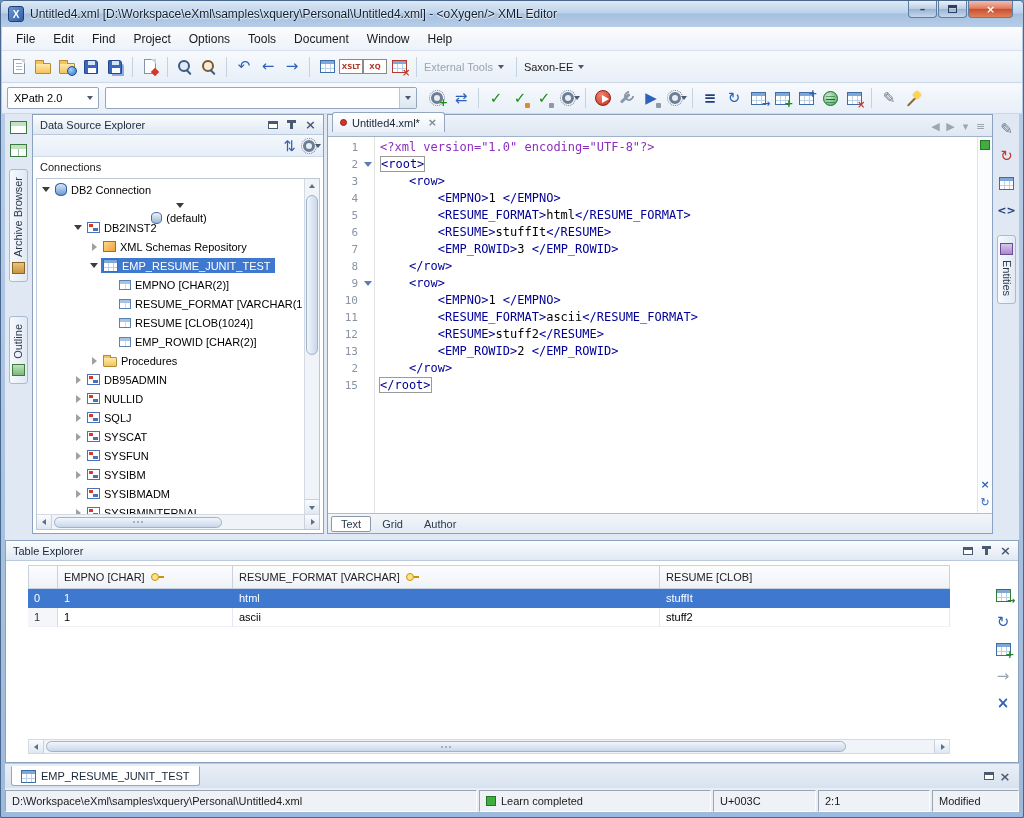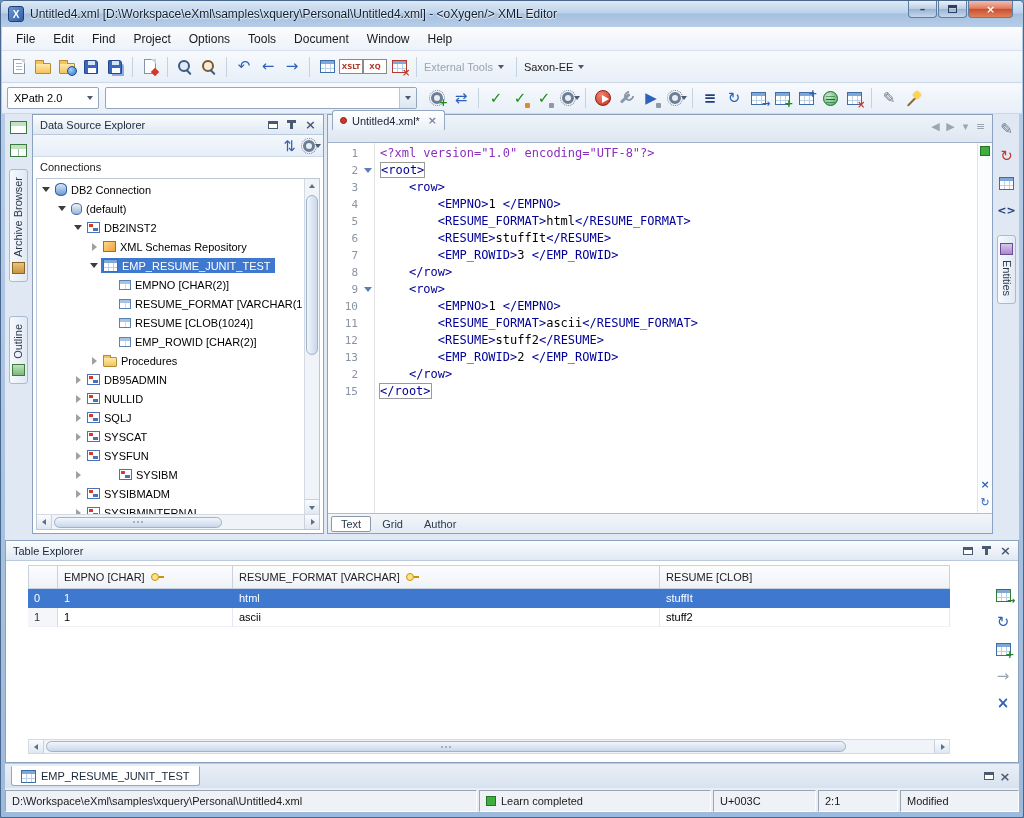--- a/index.html
+++ b/index.html
@@ -162,21 +162,21 @@
 .tree-box .hsb{left:0;right:0;bottom:0;border-top:1px solid #d3dae4;}
 .hsb .sb-btn{width:15px;height:100%;border-right:1px solid #c8d2de;}
 .hsb .sb-btn.sb-right{border-left:1px solid #c8d2de;border-right:none;margin-left:auto;}
 .sb-thumbh{height:11px;flex:none;background:linear-gradient(#f2f6fb,#c9d7ea);border:1px solid #9fb3cc;border-radius:6px;position:relative;margin-left:2px;}
 .tree-box .sb-thumbh{width:168px;}
 .hsb.tx .sb-thumbh{width:800px;}
 .sb-grip{position:absolute;left:50%;top:50%;width:2px;height:2px;margin:-1px 0 0 -1px;background:#8aa0bd;border-radius:50%;box-shadow:-4px 0 0 #8aa0bd,4px 0 0 #8aa0bd;}
 
 
 .editor{position:absolute;left:322px;right:26px;top:0;bottom:0;display:flex;flex-direction:column;}
-.etabbar{height:28px;background:linear-gradient(#eef3f9,#dfe7f1);border-bottom:1px solid #9fb2ca;display:flex;align-items:flex-end;padding:2px 4px 12px;position:relative;flex:none;}
+.etabbar{height:22px;background:linear-gradient(#eef3f9,#dfe7f1);border-bottom:1px solid #9fb2ca;display:flex;align-items:flex-end;padding:2px 4px 4px;position:relative;flex:none;}
 .etab{display:inline-flex;align-items:center;gap:5px;height:20px;padding:0 7px;background:linear-gradient(#fff,#eaf0f8);border:1px solid #93a7c2;border-bottom:none;border-radius:3px 3px 0 0;font-size:11px;color:#1a2636;}
 .moddot{width:7px;height:7px;border-radius:50%;background:#d3352a;border:1px solid #8f1d14;}
 .tclose{color:#7a8596;font-size:11px;font-weight:bold;font-family:"DejaVu Sans",sans-serif;margin-left:3px;}
 .etabbar .ticons.right{position:absolute;right:4px;top:4px;}
 .etabbar .tbtn{width:15px;height:15px;}
 .ebody{position:relative;flex:1;overflow:hidden;background:#fff;display:flex;min-height:0;}
 .gutter{width:34px;padding:2px 4px 0 0;text-align:right;font-family:"DejaVu Sans Mono",monospace;font-size:11px;color:#8a94a2;flex:none;}
 .ln{height:17px;line-height:17px;}
 .folds{width:13px;padding-top:2px;border-right:1px solid #e3e3e3;flex:none;}
 .fcell{height:17px;display:flex;align-items:center;justify-content:center;}
@@ -227,21 +227,21 @@
 .bottom-tabs{position:absolute;top:762px;left:4px;right:4px;height:25px;background:linear-gradient(#e9eff7,#d8e2ef);display:flex;align-items:center;padding:0 6px;border-top:1px solid #b9c8db;}
 .btab{display:inline-flex;align-items:center;gap:5px;height:20px;padding:0 9px;background:#fff;border:1px solid #93a7c2;border-top-color:#fff;border-radius:0 0 3px 3px;font-size:11px;color:#1a2636;}
 .bottom-tabs .tbtn{width:16px;height:16px;}
 
 
 .statusbar{position:absolute;top:787px;left:4px;right:4px;height:24px;background:#e9eef5;display:flex;align-items:stretch;padding-top:2px;gap:2px;}
 .scell{border:1px solid;border-color:#9aa6b4 #fdfdfd #fdfdfd #9aa6b4;font-size:11px;display:flex;align-items:center;padding:0 6px;color:#1a1a1a;background:#eef2f7;white-space:nowrap;overflow:hidden;}
 .scell.path{width:472px;}
 .scell.learn{width:232px;gap:5px;}
 .scell.char{width:103px;}
-.scell.caretpos{width:80px;}
+.scell.caretpos{width:112px;}
 .scell.mod{flex:1;}
 .greensq{width:10px;height:10px;background:#3fae3f;border:1px solid #247524;flex:none;}
 </style>
 </head>
 <body>
 
 <div class="window">
 
   <div class="titlebar">
     <span class="app-icon">X</span>
@@ -459,21 +459,21 @@
         <div class="conn-label">Connections</div>
         <div class="tree-box">
           <div class="tree">
               <div class="tree-row" style="padding-left: 3px;">
                 <span class="tw tw-open"></span>
                 <span class="node">
                   <span class="tico tico-conn"></span>
                   <span class="tlabel">DB2 Connection</span>
                 </span>
               </div>
-              <div class="tree-row" style="padding-left: 19px;">
+              <div class="tree-row" style="padding-left: 19px; flex-direction: column;">
                 <span class="tw tw-open"></span>
                 <span class="node">
                   <span class="tico tico-db"></span>
                   <span class="tlabel">(default)</span>
                 </span>
               </div>
               <div class="tree-row" style="padding-left: 35px;">
                 <span class="tw tw-open"></span>
                 <span class="node">
                   <span class="tico tico-schema"></span>
@@ -557,21 +557,21 @@
                   <span class="tlabel">SYSCAT</span>
                 </span>
               </div>
               <div class="tree-row" style="padding-left: 35px;">
                 <span class="tw tw-closed"></span>
                 <span class="node">
                   <span class="tico tico-schema"></span>
                   <span class="tlabel">SYSFUN</span>
                 </span>
               </div>
-              <div class="tree-row" style="padding-left: 35px; gap: 32px;">
+              <div class="tree-row" style="padding-left: 35px;">
                 <span class="tw tw-closed"></span>
                 <span class="node">
                   <span class="tico tico-schema"></span>
                   <span class="tlabel">SYSIBM</span>
                 </span>
               </div>
               <div class="tree-row" style="padding-left: 35px;">
                 <span class="tw tw-closed"></span>
                 <span class="node">
                   <span class="tico tico-schema"></span>

